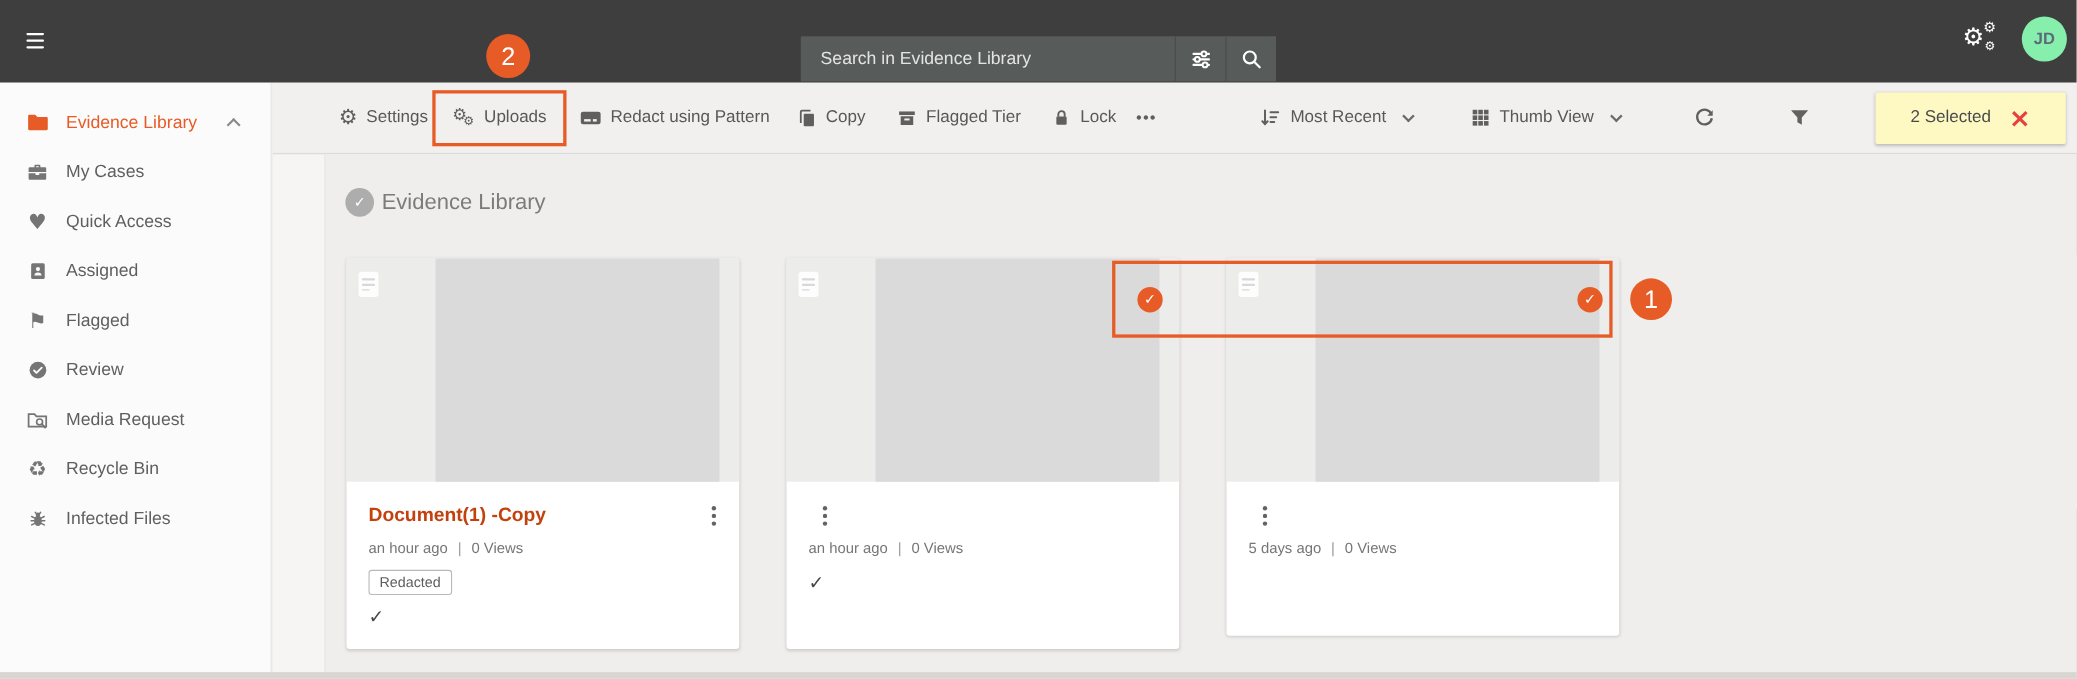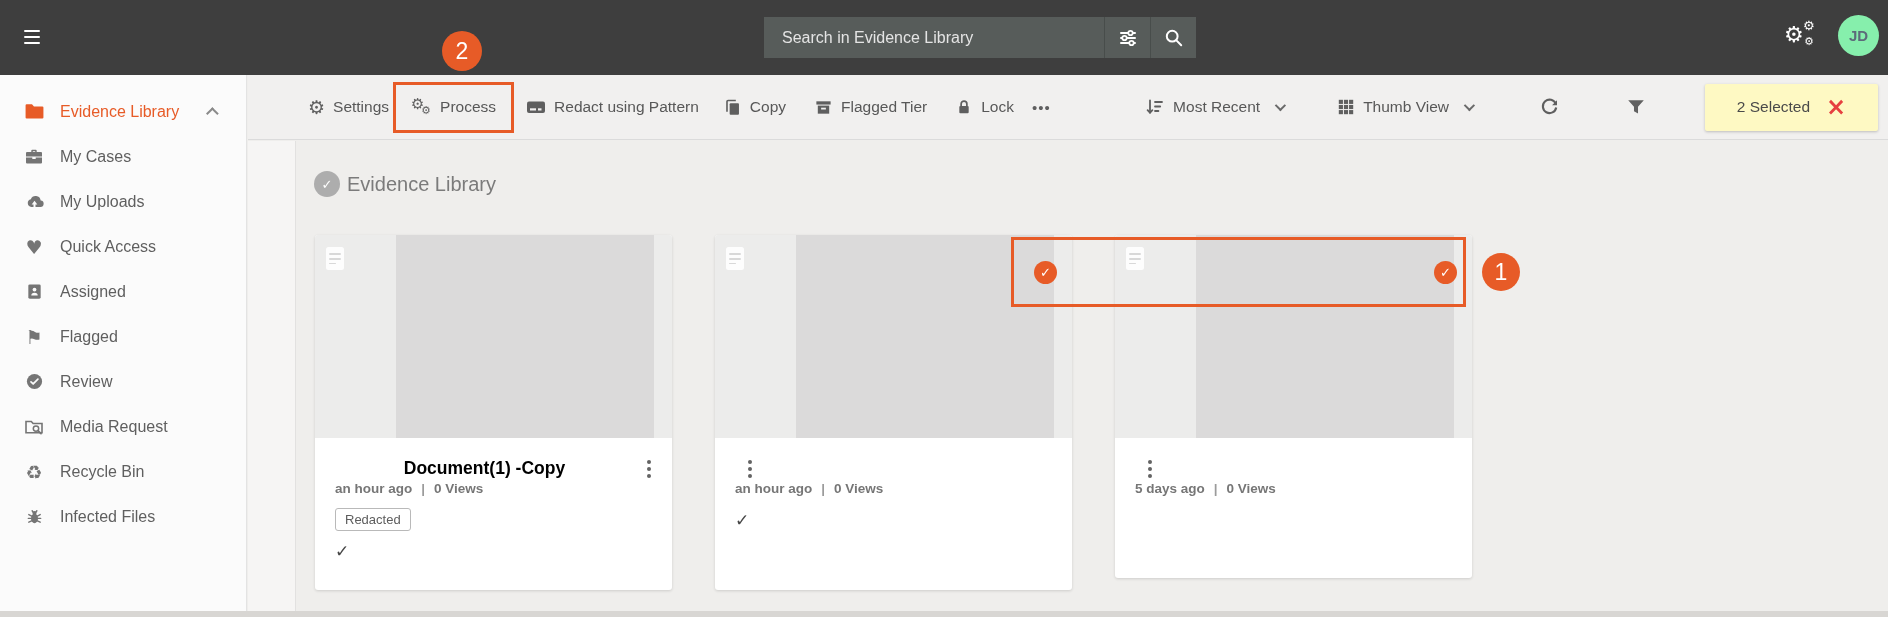--- a/index.html
+++ b/index.html
@@ -6,21 +6,21 @@
   html,body { background:#cfcfcf; }
   #frame {
     position:relative; width:1888px; height:617px; overflow:hidden;
     background:#efeeec; font-family:"Liberation Sans", sans-serif;
     -webkit-font-smoothing:antialiased;
   }
   
   .topbar { position:absolute; left:0; top:0; width:100%; height:75px; background:#3e3e3e; z-index:5; }
   .hamburger { position:absolute; left:24px; top:30px; width:16px; height:16px; cursor:pointer; }
   .hamburger i { display:block; width:16px; height:2.4px; background:#fff; margin-bottom:3.6px; border-radius:1px; }
-  .searchbox { position:absolute; left:728px; top:17px; width:432px; height:41px; background:#575c5a; display:flex; align-items:center;margin-left:36px; }
+  .searchbox { position:absolute; left:728px; top:33px; width:432px; height:41px; background:#575c5a; display:flex; align-items:center; }
   .search-input { flex:1; height:100%; background:transparent; border:0; outline:none; padding:0 10px 0 18px; font-size:16px; color:#f0f0f0; font-family:"Liberation Sans", sans-serif; }
   .search-input::placeholder { color:#e4e4e4; opacity:1; }
   .sb-btn { width:46px; height:41px; display:flex; align-items:center; justify-content:center; border-left:1px solid #484d4b; cursor:pointer; }
   .admin-gears { position:absolute; left:1784px; top:22px; width:36px; height:32px; color:#fff; cursor:pointer; }
   .admin-gears .g1 { position:absolute; left:0; top:2px; font-size:22px; line-height:22px; }
   .admin-gears .g2 { position:absolute; left:19px; top:-3px; font-size:13px; line-height:13px; }
   .admin-gears .g3 { position:absolute; left:20px; top:14px; font-size:11px; line-height:11px; }
   .avatar { position:absolute; left:1838px; top:15px; width:41px; height:41px; border-radius:50%; background:#86efac; display:flex; align-items:center; justify-content:center; font-size:15px; font-weight:bold; color:#5c6b7a; cursor:pointer; }
   
   .sidebar { position:absolute; left:0; top:75px; width:247px; bottom:6px; background:#fbfbfb; border-right:1px solid #e3e3e3; padding-top:14px; z-index:2; }
@@ -53,24 +53,24 @@
   .card { width:357px; background:#fff; border-radius:3px; box-shadow:0 1px 3px rgba(0,0,0,.14); }
   .card.h-tall { height:355px; }
   .card.h-short { height:343px; }
   .thumb { position:relative; height:203px; background:#ececeb; border-radius:3px 3px 0 0; }
   .thumb-inner { position:absolute; left:81px; right:18px; top:0; bottom:0; background:#dbdada; }
   .doc-icn { position:absolute; left:11px; top:12px; width:18px; height:23px; background:rgba(255,255,255,.9); border-radius:2.5px; padding:6px 3px 0 3px; }
   .doc-icn i { display:block; height:1.8px; background:#d8d8d8; margin-bottom:3px; border-radius:1px; }
   .sel-check { position:absolute; top:26px; right:15px; width:23px; height:23px; border-radius:50%; background:#e75b27; color:#fff; font-size:13px; display:flex; align-items:center; justify-content:center; cursor:pointer; }
   .card-body { padding:20px 18px 0 20px; }
   .title-row { display:flex; align-items:flex-start; }
-  .c-title { flex:1; font-size:17.5px; font-weight:bold; color:#000000; white-space:nowrap; overflow:hidden;text-align:center; }
+  .c-title { flex:1; font-size:17.5px; font-weight:bold; color:#c2410c; white-space:nowrap; overflow:hidden; }
   .kebab { margin-left:10px; margin-top:2px; padding:0 3px; cursor:pointer; }
   .kebab i { display:block; width:4px; height:4px; border-radius:50%; background:#636363; margin-bottom:3px; }
-  .meta { margin-top:0; font-size:13.5px; color:#767676; display:flex; align-items:center; gap:9px;font-weight:bold; }
+  .meta { margin-top:10px; font-size:13.5px; color:#767676; display:flex; align-items:center; gap:9px; }
   .meta .m-sep { color:#9b9b9b; }
   .chip { display:inline-block; margin-top:12px; border:1px solid #b9b9b9; border-radius:3px; padding:3px 9px; font-size:13px; color:#5d5d5d; background:#fff; }
   .plain-check { font-size:17px; color:#474747; font-weight:bold; }
   .mt10 { margin-top:10px; } .mt14 { margin-top:14px; }
   
   .ann-circle { position:absolute; border-radius:50%; background:#e75b27; color:#fff; display:flex; align-items:center; justify-content:center; font-size:23px; z-index:9; }
   #ann2 { left:442px; top:31px; width:40px; height:40px; }
   #ann1 { left:1482px; top:253px; width:38px; height:38px; }
   .ann-rect { position:absolute; border:3px solid #e75b27; z-index:8; pointer-events:none; }
   #sel-rect { left:1011px; top:237px; width:455px; height:70px; }
@@ -134,29 +134,20 @@
     <div class="side-item">
       <span class="s-icn">
         <svg width="20" height="20" viewBox="0 0 20 20" fill="#757575">
           <path d="M7.3 5V3.7q0-.9.9-.9h3.6q.9 0 .9.9V5h4.3q1 0 1 1v3.4H2V6q0-1 1-1zM8.8 5h2.4v-.8H8.8z"></path>
           <path d="M2 10.6h6.3v1.5h3.4v-1.5H18v4.9q0 1-1 1H3q-1 0-1-1z"></path>
         </svg>
       </span>
       <span class="s-lbl">My Cases</span>
     </div>
 
-    <div class="side-item">
-      <span class="s-icn">
-        <svg width="21" height="21" viewBox="0 0 20 20">
-          <path fill="#757575" d="M15.9 9A4.9 4.9 0 0 0 6.5 7.9 3.7 3.7 0 0 0 7 15.2h8.3a3.1 3.1 0 0 0 .6-6.2z"></path>
-          <path fill="#fbfbfb" d="M10.95 15.2h-1.9v-2.4H7.3L10 9.4l2.7 3.4h-1.75z"></path>
-        </svg>
-      </span>
-      <span class="s-lbl">My Uploads</span>
-    </div>
 
     <div class="side-item">
       <span class="s-icn glyph">♥</span>
       <span class="s-lbl">Quick Access</span>
     </div>
 
     <div class="side-item">
       <span class="s-icn">
         <svg width="19" height="19" viewBox="0 0 20 20">
           <rect x="3.5" y="2.5" width="13" height="15" rx="1.5" fill="#757575"></rect>
@@ -223,21 +214,21 @@
     <div class="tb-btn" style="margin-left:60px">
       <span class="tb-icn glyph" style="font-size:19px">⚙</span>
       <span>Settings</span>
     </div>
 
     <div class="process-box">
       <span class="gears-duo">
         <span class="g1 glyph">⚙</span>
         <span class="g2 glyph">⚙</span>
       </span>
-      <span>Process</span>
+      <span>Uploads</span>
     </div>
 
     <div class="tb-btn">
       <span class="tb-icn">
         <svg width="20" height="20" viewBox="0 0 20 20">
           <rect x="1" y="4.5" width="18" height="11.5" rx="2" fill="#5f5f5f"></rect>
           <rect x="4" y="11.3" width="6" height="2.2" fill="#f1f0ef"></rect>
           <rect x="12" y="11.3" width="3.5" height="2.2" fill="#f1f0ef"></rect>
         </svg>
       </span>

